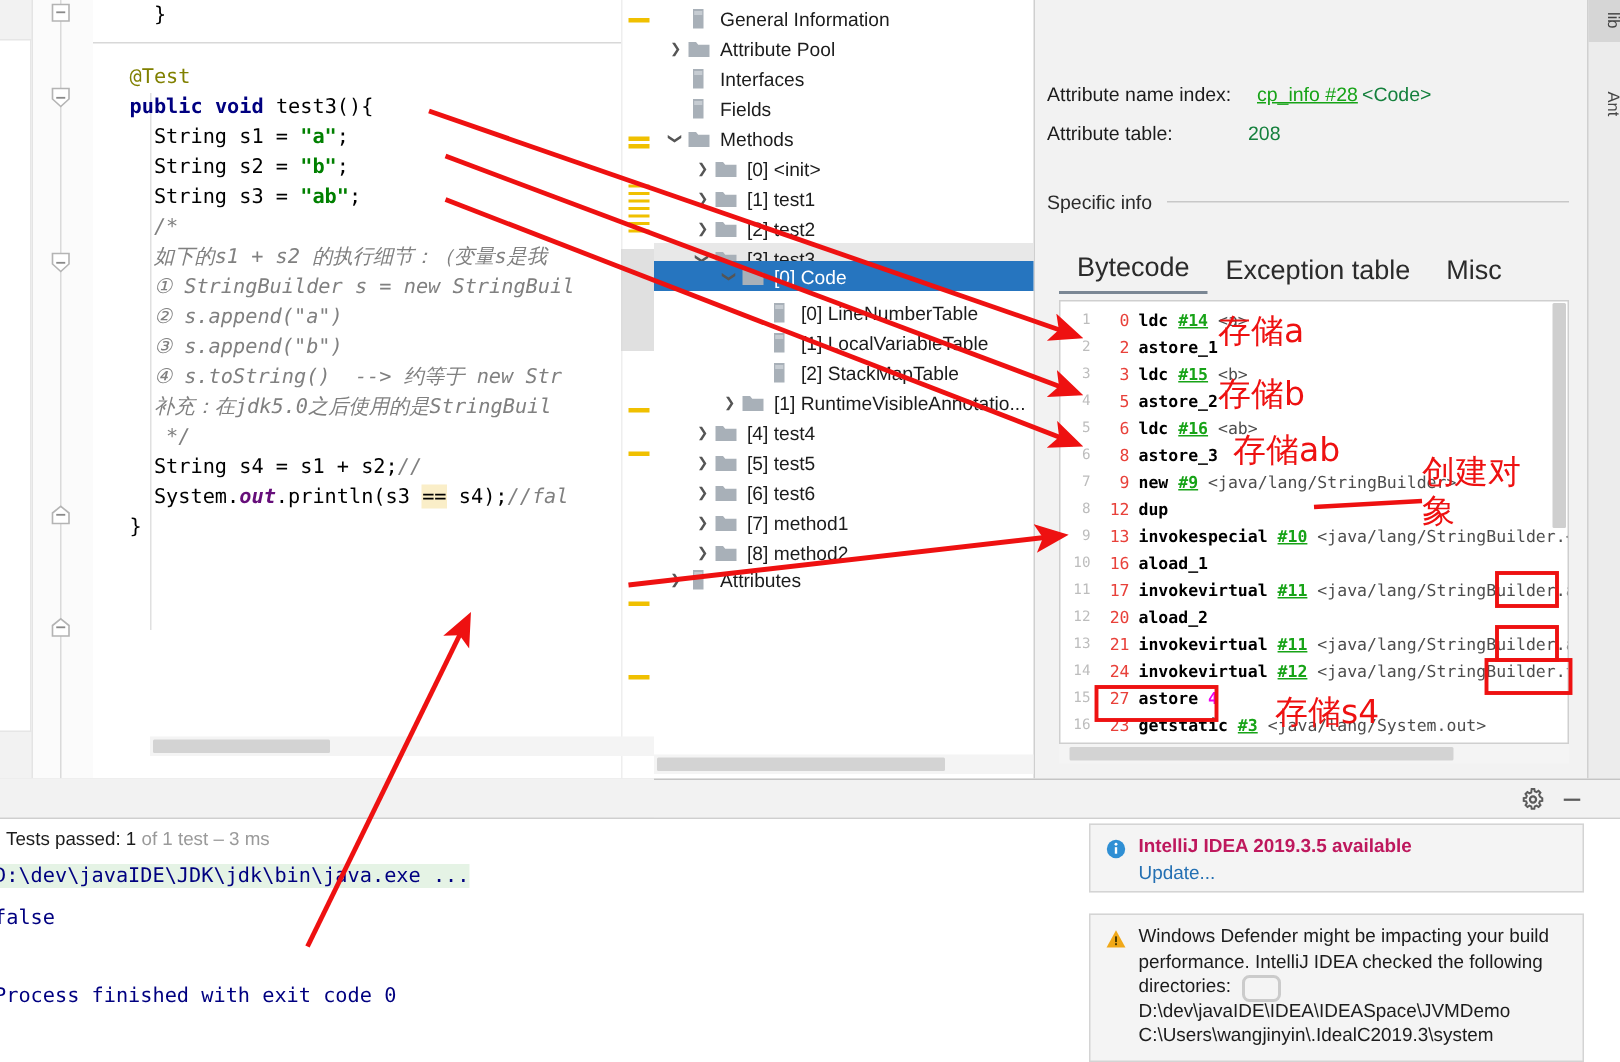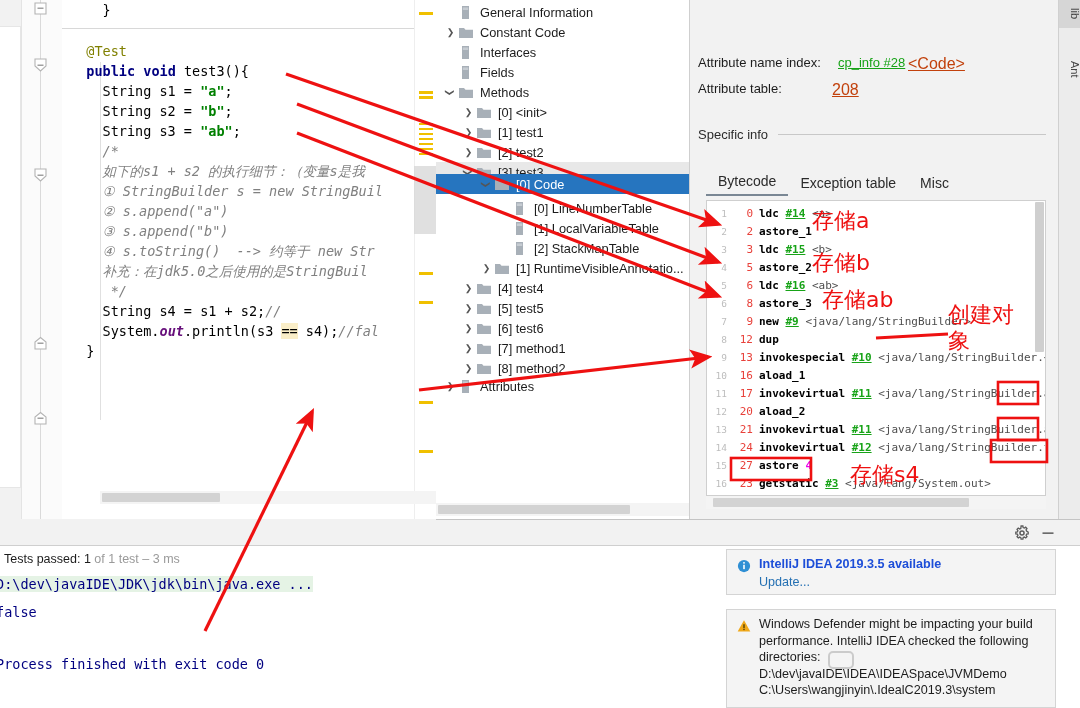--- a/index.html
+++ b/index.html
@@ -115,25 +115,25 @@
     position:absolute; left:690px; top:0; width:368px; height:519px;
     background:#f2f2f2; overflow:hidden;
   }
   .sec-header {
     position:absolute; display:flex; align-items:center; gap:10px;
     font-size:13px; color:#2b2b2b; width:348px; left:8px;
   }
   .sec-line { flex:1; height:1px; background:#c8c8c8; }
   .kv-label { position:absolute; font-size:13px; color:#1c1c1c; }
   .kv-link  { position:absolute; font-size:13px; color:#17a317; text-decoration:underline; }
-  .kv-red   { position:absolute; font-size:16px; color:#c2410c;text-decoration:underline; }
+  .kv-red   { position:absolute; font-size:13px; color:#15803d; }
 
   .tabs {
     position:absolute; left:706px; top:172px; width:340px; height:24px;
-    display:flex; align-items:flex-end; gap:0; font-size:14px;
+    display:flex; align-items:flex-end; gap:0; font-size:18px;
   }
   .tab { padding:2px 12px 5px 12px; color:#2b2b2b; }
   .tab.active { border-bottom:2px solid #7a8794; font-weight:normal; }
 
   .bytecode-box {
     position:absolute; left:706px; top:200px; width:340px; height:296px;
     background:#ffffff; border:1px solid #cfcfcf; overflow:hidden;
   }
   .bc-row {
     position:absolute; left:0; width:338px; height:18px; line-height:18px;
@@ -188,21 +188,21 @@
   }
   .console-line.cmd { background:#e5f3e5; }
 
   
   .notif {
     position:absolute; background:#f4f4f4; border:1px solid #d4d4d4;
   }
   .notif-icon { position:absolute; left:10px; top:9px; width:14px; height:14px; }
   .notif-title {
     position:absolute; left:32px; top:7px; font-size:12.6px;
-    color:#1d4ed8; font-weight:bold;
+    color:#be185d; font-weight:bold;
   }
   .notif-link {
     position:absolute; left:32px; top:25px; font-size:12.6px; color:#2470b3;
   }
   .notif-body {
     position:absolute; left:32px; top:6px; width:290px; font-size:12.6px;
     color:#1c1c1c; line-height:16.5px;
   }
 
   
@@ -299,21 +299,21 @@
             <path d="M4,1 H11 V14 H4 Z" fill="#a8b0b8"></path>
             <path d="M4.8,2.4 H10.2 V5 H4.8 Z" fill="#c6ccd2"></path>
           </svg>
           <span>General Information</span>
         </div>
         <div class="tree-row" style="top: 22px; padding-left: 8px;">
           <span class="tw">❯</span>
           <svg viewBox="0 0 16 15" class="t-icon">
             <path d="M1,3 H6 L7.5,4.8 H15 V13 H1 Z" fill="#a8b0b8"></path>
           </svg>
-          <span>Constant Code</span>
+          <span>Attribute Pool</span>
         </div>
         <div class="tree-row" style="top: 42px; padding-left: 8px;">
           <span class="tw empty">❯</span>
           <svg viewBox="0 0 16 15" class="t-icon">
             <path d="M4,1 H11 V14 H4 Z" fill="#a8b0b8"></path>
             <path d="M4.8,2.4 H10.2 V5 H4.8 Z" fill="#c6ccd2"></path>
           </svg>
           <span>Interfaces</span>
         </div>
         <div class="tree-row" style="top: 62px; padding-left: 8px;">

